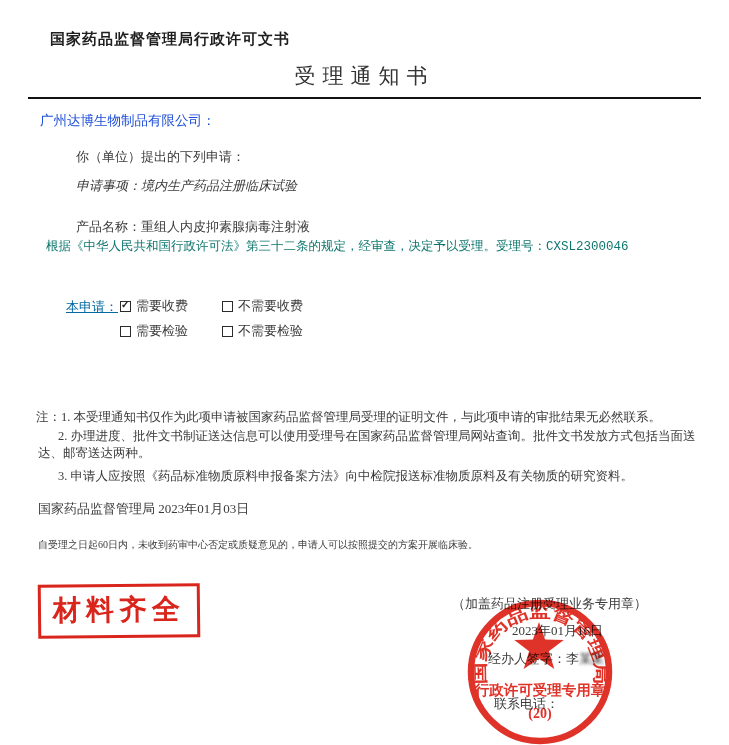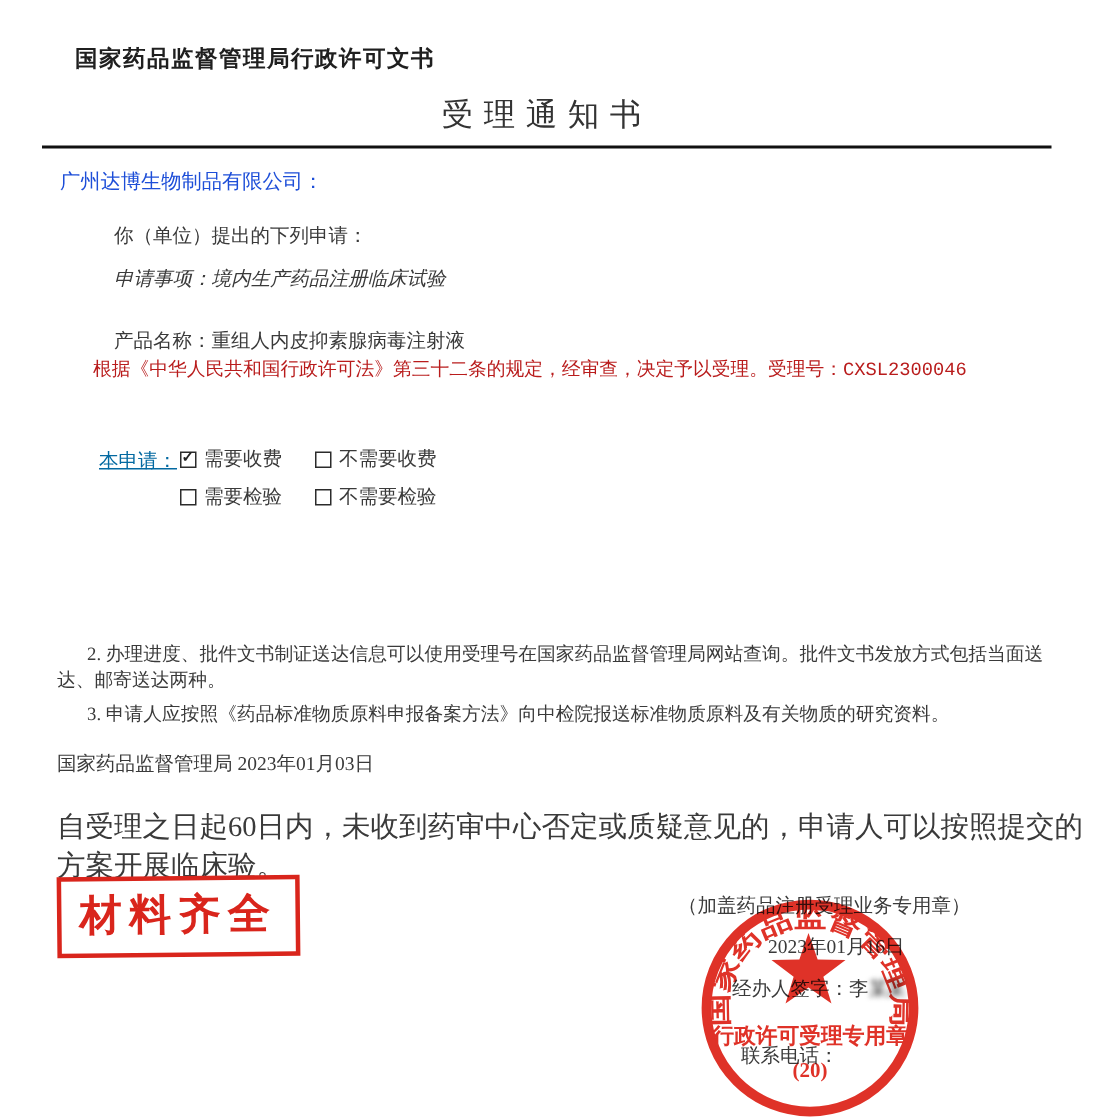--- a/index.html
+++ b/index.html
@@ -11,38 +11,38 @@
   }
   .abs { position:absolute; }
   .doc-header { left:50px; top:30px; font-size:15px; font-weight:bold; letter-spacing:1px; }
   .title { left:0; top:62px; width:100%; text-align:center; font-size:21px; letter-spacing:7px; color:#333; }
   .rule { left:28px; top:97px; width:673px; height:2px; background:#111; }
   .recipient { left:40px; top:112px; font-size:13.5px; color:#1d4ed8; }
   .intro { left:76px; top:148px; color:#3a3a3a; }
   .field-line { color:#3a3a3a; }
   .field-app { left:76px; top:177px;font-style:italic; }
   .field-prod { left:76px; top:206px;margin-top:12px; }
-  .basis { left:62px; top:238px; white-space:nowrap; font-size:12.5px; color:#b91c1c; }
+  .basis { left:46px; top:238px; white-space:nowrap; font-size:12.5px; color:#0f766e; }
   .basis .accept-no { font-family:"Liberation Mono","DejaVu Sans Mono",monospace; font-size:12.5px; letter-spacing:0; }
   .cb-label { left:66px; top:298px; color:#0369a1;text-decoration:underline; }
   .cb-row1 { left:120px; top:297px; }
   .cb-row2 { left:120px; top:322px; }
-  .cb-row { display:flex; gap:22px; }
+  .cb-row { display:flex; gap:34px; }
   .cb-item { display:flex; align-items:center; gap:5px; color:#3a3a3a; }
   .box { width:11px; height:11px; border:1.5px solid #2b2b2b; display:inline-block; position:relative; background:#fff; }
   .box.checked::after {
     content:"✓"; position:absolute; left:0; top:-3px; font-size:10px; color:#222; font-weight:bold;
   }
   .para { color:#3a3a3a; font-size:12.5px; line-height:17px; }
   .time-limit { left:38px; top:359px; width:664px; text-indent:24px; }
   .note1 { left:36px; top:409px; width:668px; }
   .note2 { left:38px; top:428px; width:664px; text-indent:20px; }
   .note3 { left:38px; top:468px; width:664px; text-indent:20px; }
   .sign-time { left:38px; top:500px; color:#3a3a3a; }
-  .sixty-day { left:38px; top:538px; color:#3a3a3a; font-size:19px; }
+  .sixty-day { left:38px; top:538px; color:#3a3a3a; font-size:10px; }
   .materials {
     left:38px; top:584px; border:3px solid #d9251c; color:#d9251c;
     padding:4px 12px 6px 12px; font-size:28px; font-weight:bold; letter-spacing:5px;
     transform:rotate(-0.6deg); background:rgba(255,255,255,0);
   }
   .seal-note { left:452px; top:595px; font-size:13px; color:#3a3a3a; }
   .sig-date { left:512px; top:622px; font-size:13px; color:#3a3a3a; }
   .operator { left:488px; top:650px; font-size:13px; color:#3a3a3a; }
   .operator .obscured { filter:blur(1.6px); letter-spacing:-1px; }
   .phone { left:494px; top:695px; font-size:13px; color:#3a3a3a; }
@@ -87,20 +87,21 @@
       <span class="box"></span>
       <span>需要检验</span>
     </span>
     <span class="cb-item">
       <span class="box"></span>
       <span>不需要检验</span>
     </span>
   </div>
 
 
+  <div class="abs para note1">注：1. 本受理通知书仅作为此项申请被国家药品监督管理局受理的证明文件，与此项申请的审批结果无必然联系。</div>
   <div class="abs para note2">2. 办理进度、批件文书制证送达信息可以使用受理号在国家药品监督管理局网站查询。批件文书发放方式包括当面送达、邮寄送达两种。</div>
   <div class="abs para note3">3. 申请人应按照《药品标准物质原料申报备案方法》向中检院报送标准物质原料及有关物质的研究资料。</div>
 
   <div class="abs sign-time">国家药品监督管理局 2023年01月03日</div>
   <div class="abs sixty-day">自受理之日起60日内，未收到药审中心否定或质疑意见的，申请人可以按照提交的方案开展临床验。</div>
 
   <div class="abs materials">材料齐全</div>
 
   <div class="abs seal-note">（加盖药品注册受理业务专用章）</div>
   <div class="abs sig-date">2023年01月16日</div>

